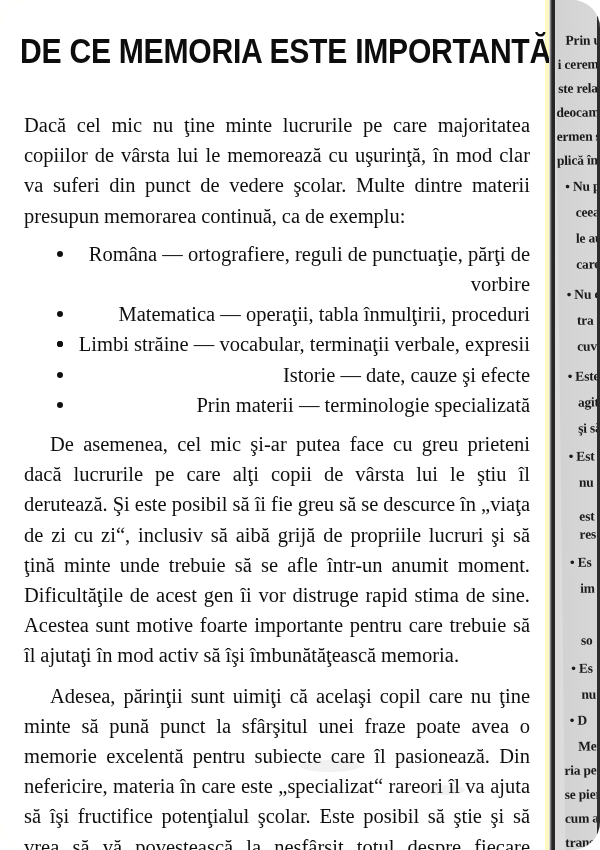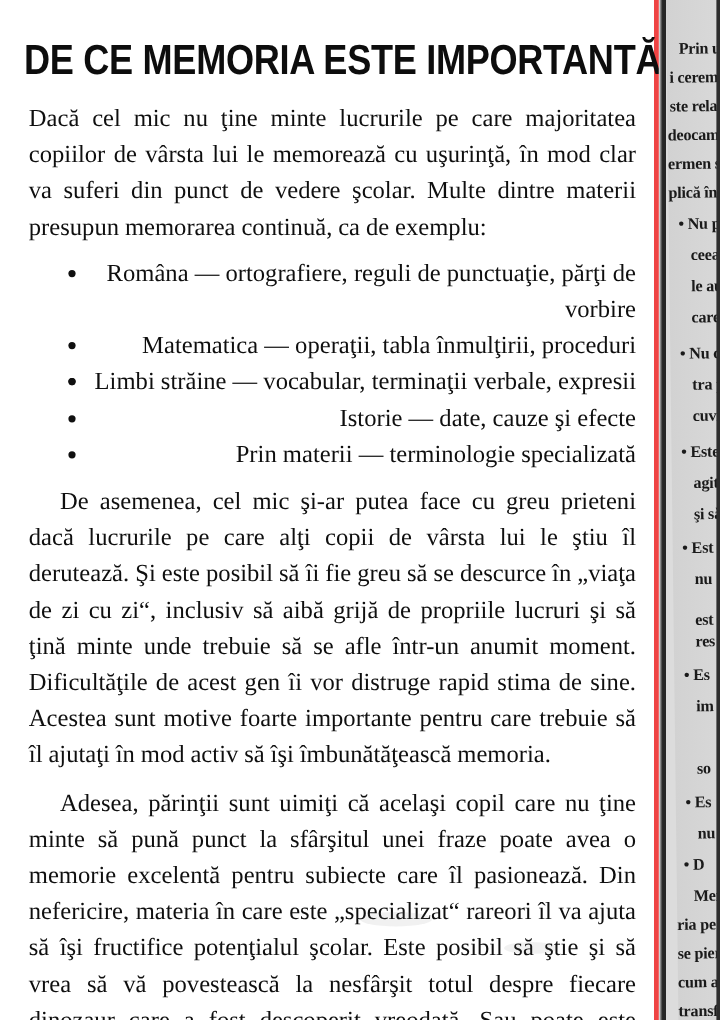--- a/index.html
+++ b/index.html
@@ -5,23 +5,24 @@
   html, body {
     margin: 0;
     padding: 0;
     background: #ffffff;
   }
   .page {
     position: relative;
     width: 600px;
     height: 850px;
     overflow: hidden;
-    background: #ef4444;
+    background: #fef9c3;
     font-family: "Liberation Serif", "DejaVu Serif", serif;
     color: #101010;
+    border-radius: 28px;
   }
 
   
   .main-col {
     position: absolute;
     left: 0;
     top: 0;
     width: 545px;
     height: 850px;
     background: #ffffff;
@@ -52,21 +53,21 @@
 
   p.para {
     margin: 0 0 0 0;
     font-size: 20.5px;
     line-height: 30.2px;
     text-align: justify;
     text-indent: 26px;
     color: #0f0f0f;
     word-spacing: -0.2px;
   }
-  p.para.first { text-indent: 0; }
+  p.para.first { text-indent: 0; margin-top: 26px; }
   p.para + p.para { margin-top: 10px; }
 
   ul.subjects {
     list-style: none;
     margin: 8px 0 9px 0;
     padding: 0;
   }
   ul.subjects li {
     position: relative;
     padding-left: 54px;

